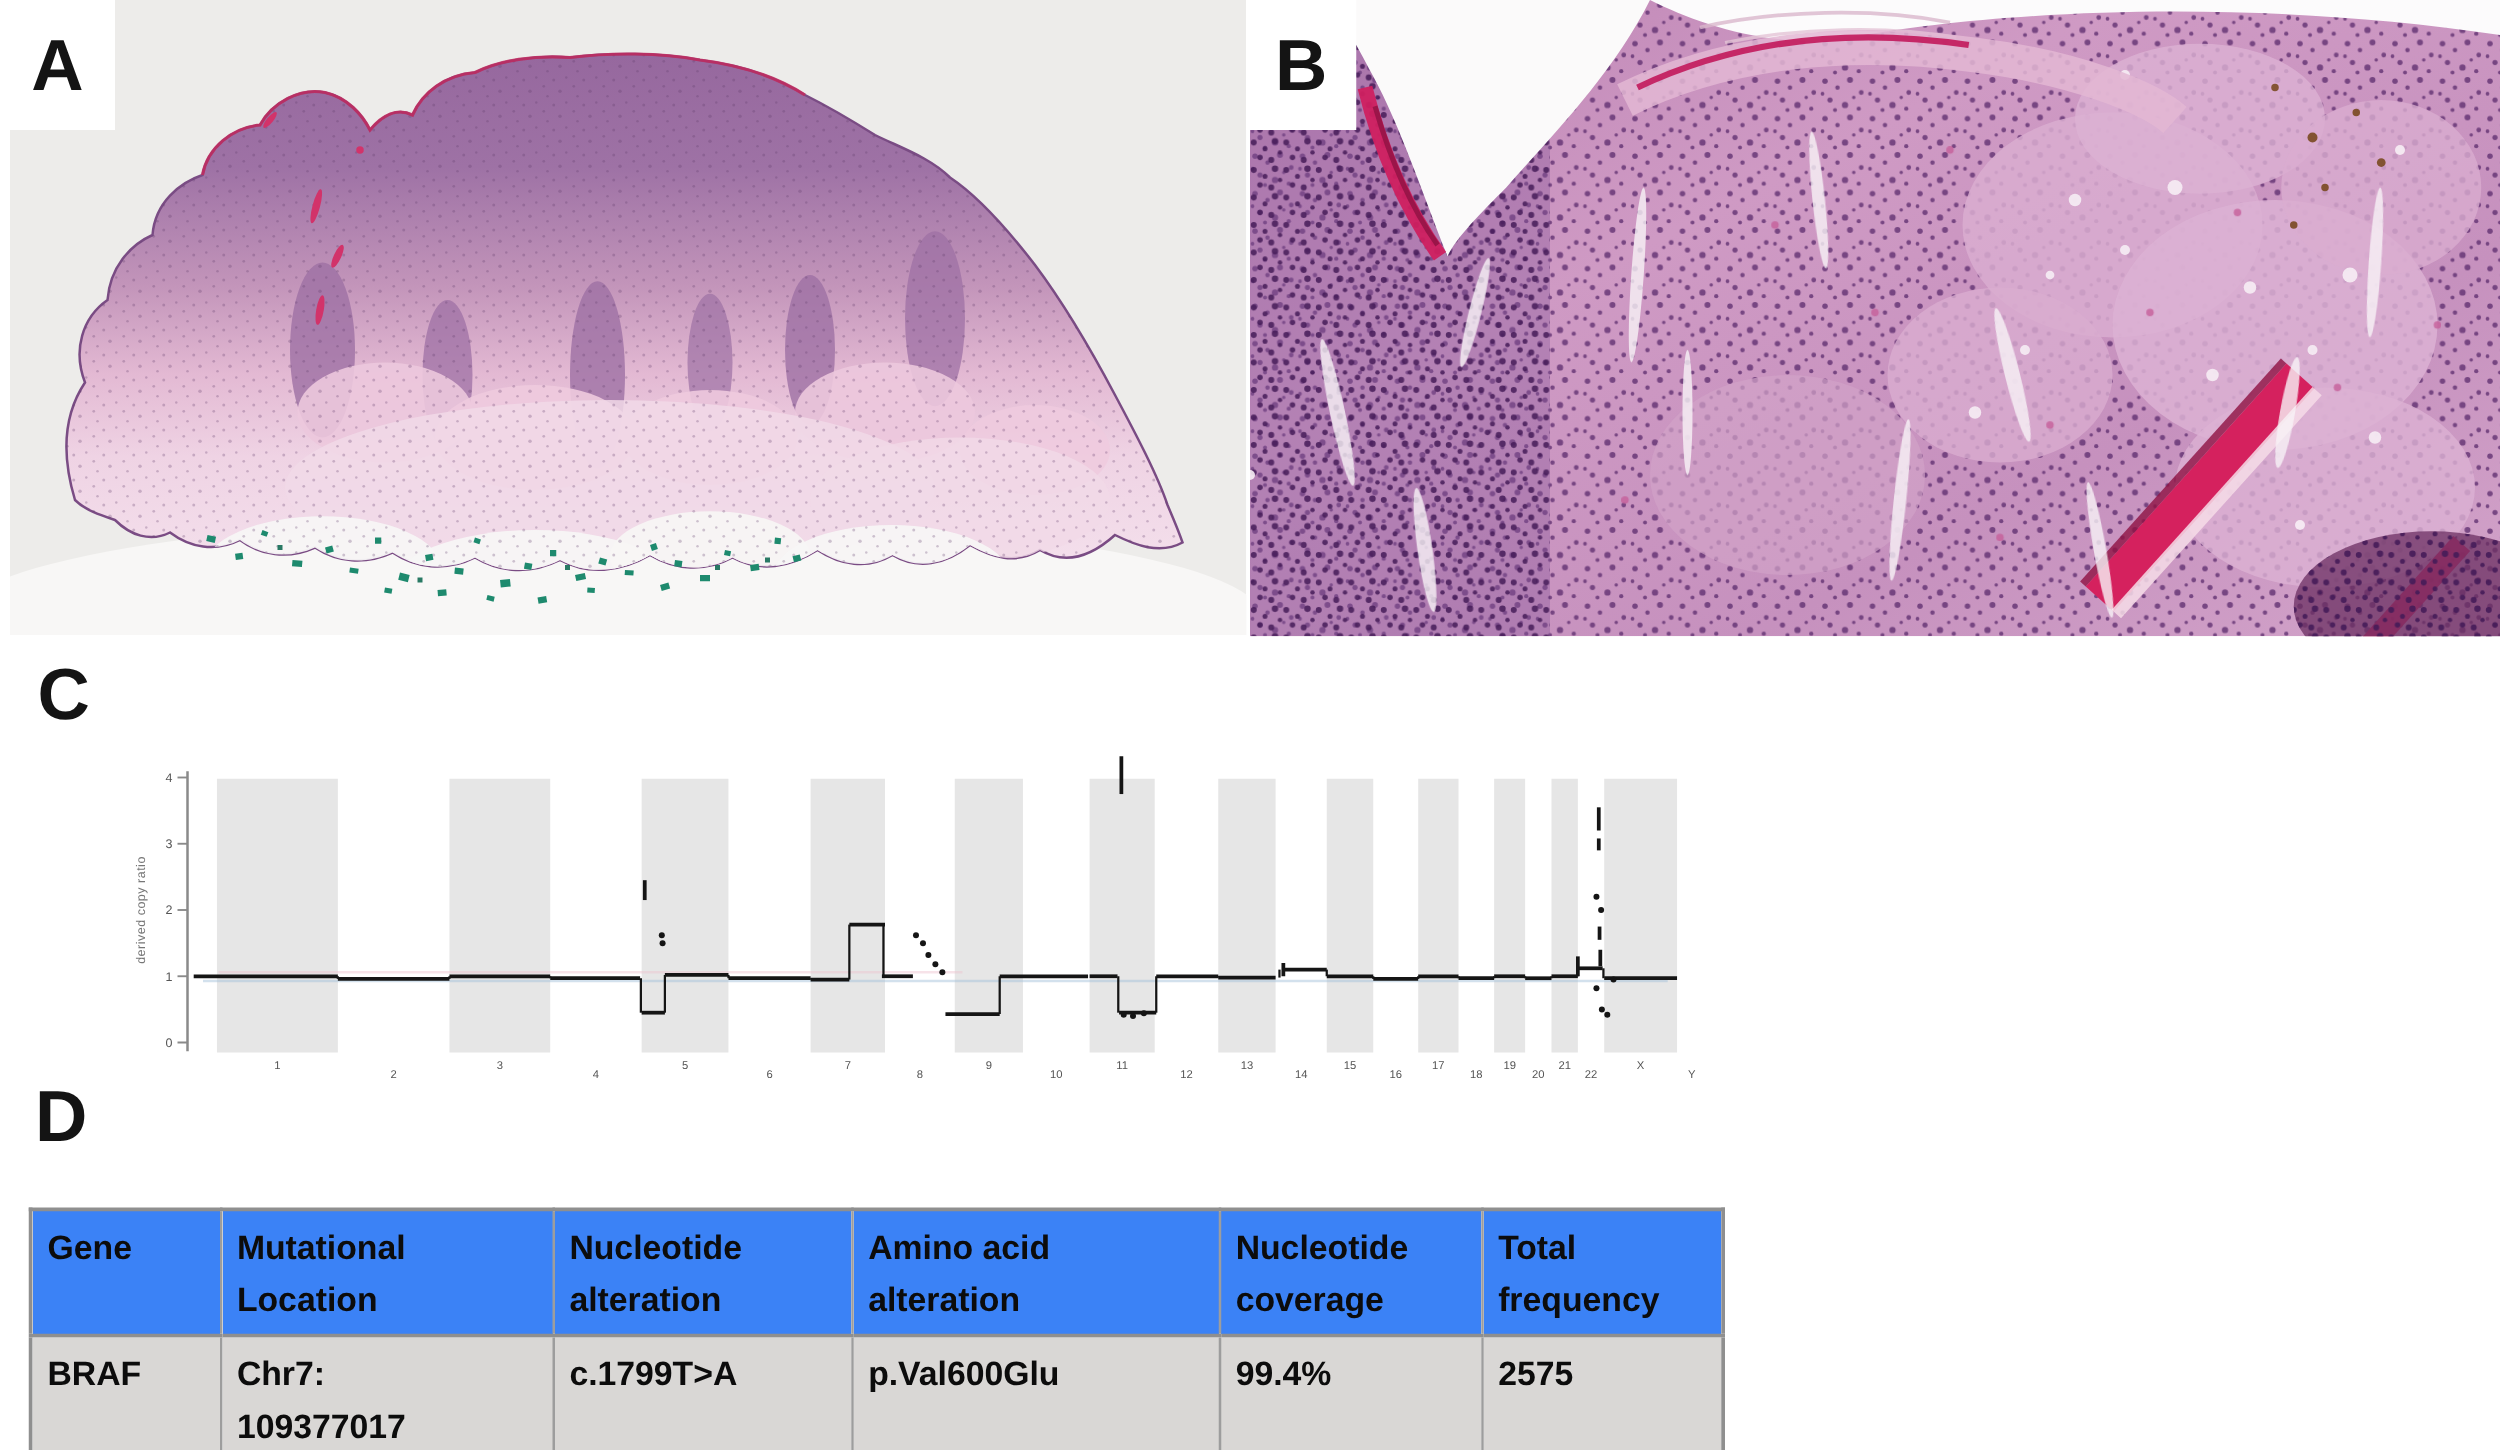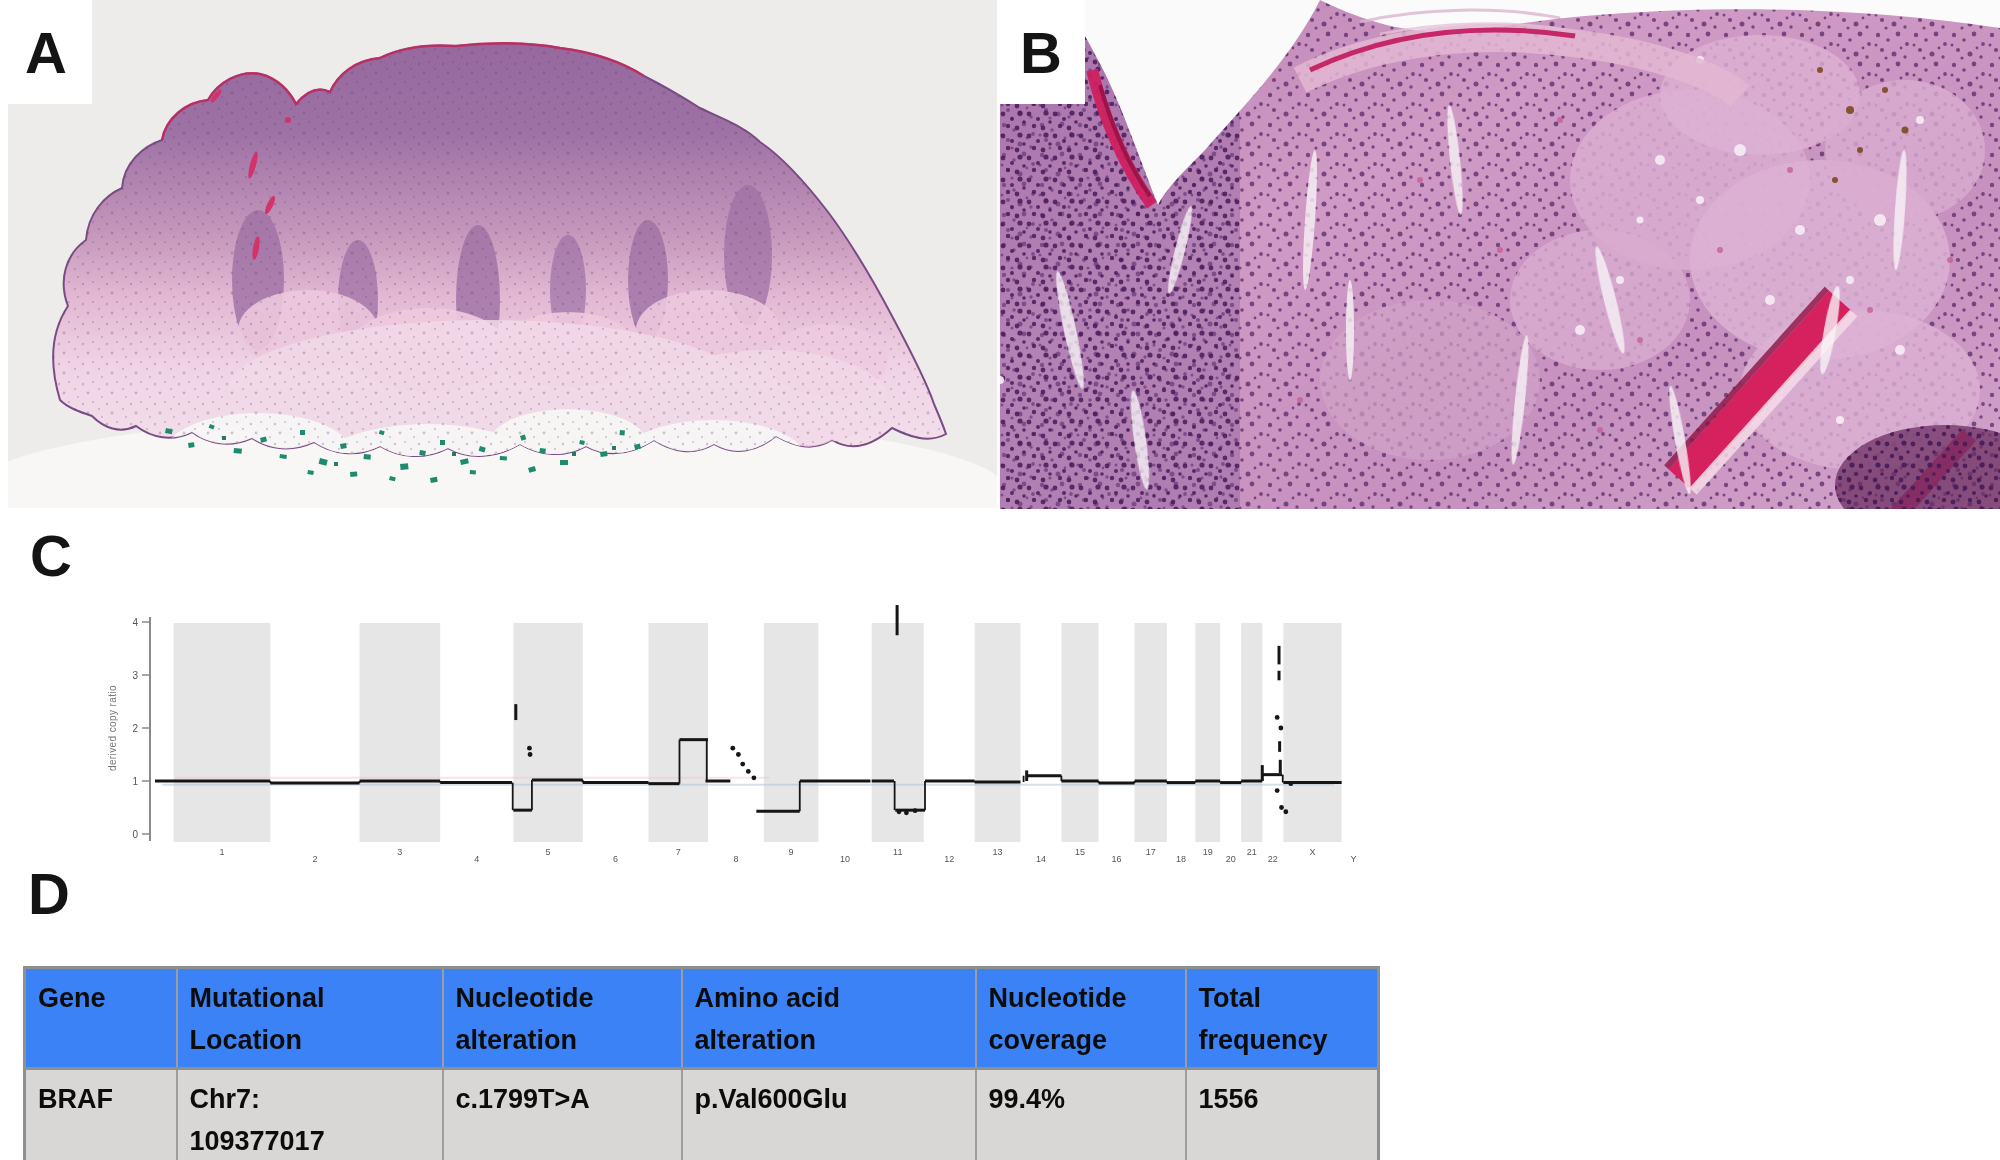--- a/index.html
+++ b/index.html
@@ -425,16 +425,16 @@
     <th><span>Amino acid</span><br><span>alteration</span></th>
     <th><span>Nucleotide</span><br><span>coverage</span></th>
     <th><span>Total</span><br><span>frequency</span></th>
   </tr>
   <tr class="data">
     <td><span>BRAF</span><br><span></span></td>
     <td><span>Chr7:</span><br><span>109377017</span></td>
     <td><span>c.1799T&gt;A</span><br><span></span></td>
     <td><span>p.Val600Glu</span><br><span></span></td>
     <td><span>99.4%</span><br><span></span></td>
-    <td><span>1556</span><br><span></span></td>
+    <td><span>2575</span><br><span></span></td>
   </tr>
 </tbody>
   </table>
 
 </body></html>

